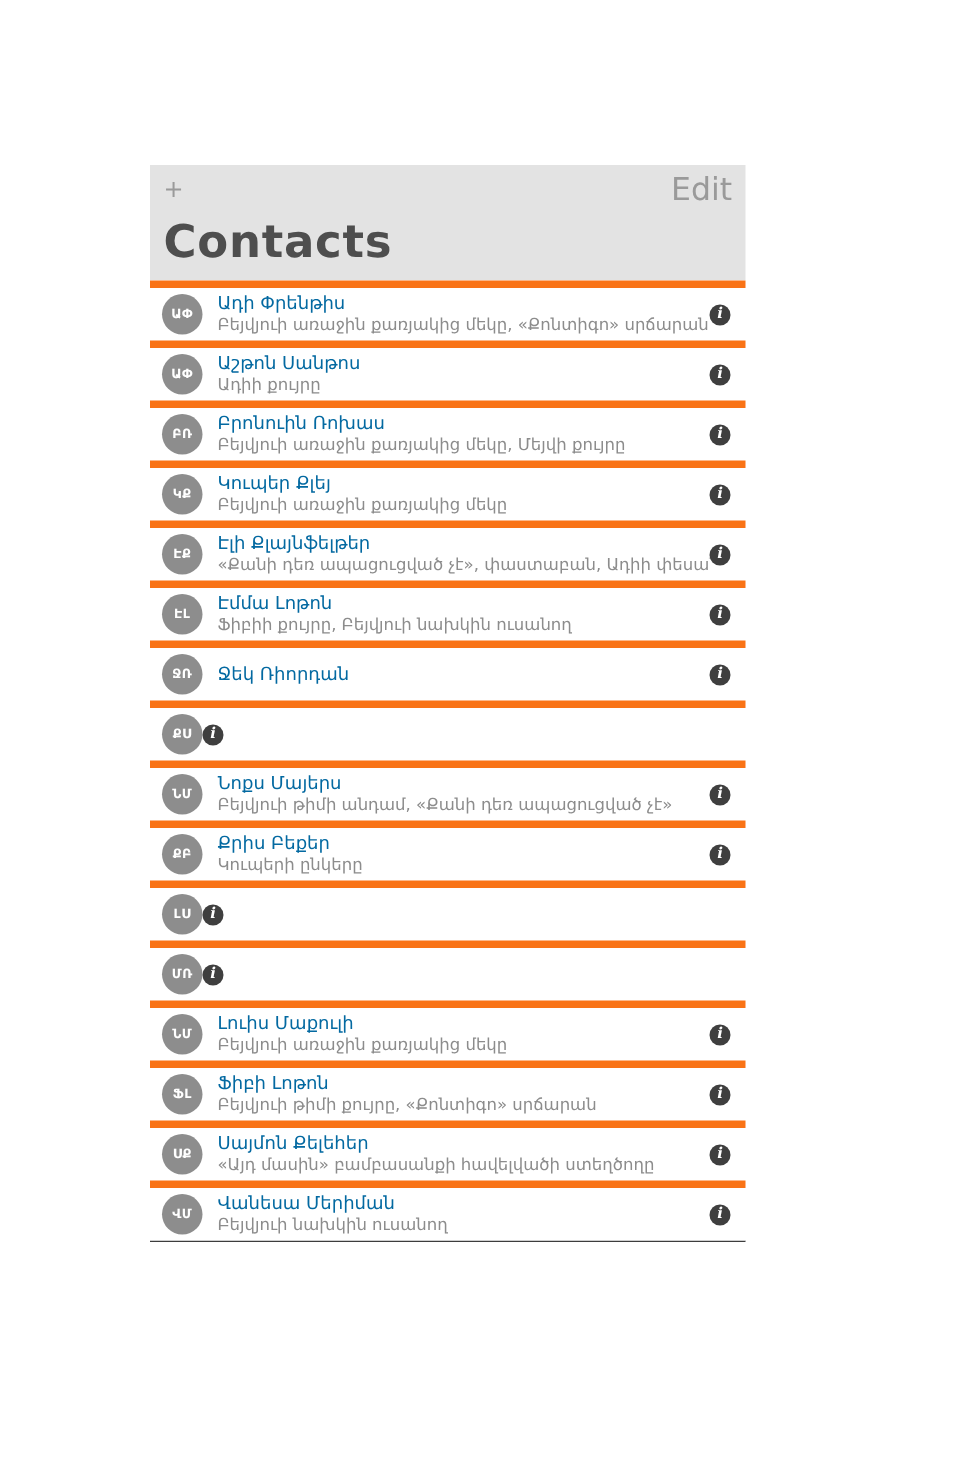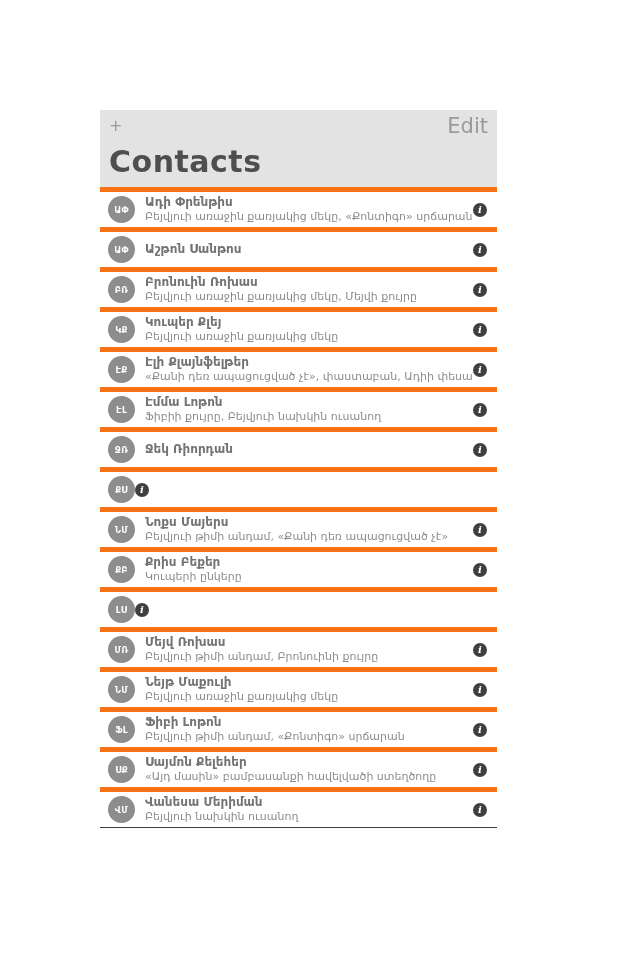--- a/index.html
+++ b/index.html
@@ -57,22 +57,22 @@
     letter-spacing: 0.3px;
   }
   .texts {
     flex: 1 1 auto;
     margin-left: 10px;
     overflow: hidden;
     white-space: nowrap;
   }
   .name {
     font-size: 12px;
-    font-weight: bold;
-    color: #737373;
+    font-weight: normal;
+    color: #0369a1;
     line-height: 15px;
   }
   .subtitle {
     font-size: 11px;
     color: #8c8c8c;
     line-height: 14px;
   }
   .info-btn {
     flex: 0 0 auto;
     width: 14px; height: 14px;
@@ -107,20 +107,21 @@
       <div class="name">Ադի Փրենթիս</div>
       <div class="subtitle">Բեյվյուի առաջին քառյակից մեկը, «Քոնտիգո» սրճարան</div>
     </div>
     <div class="info-btn">i</div>
   </div>
 
   <div class="row">
     <div class="avatar">ԱՓ</div>
     <div class="texts">
       <div class="name">Աշթոն Սանթոս</div>
+      <div class="subtitle">Ադիի քույրը</div>
     </div>
     <div class="info-btn">i</div>
   </div>
 
   <div class="row">
     <div class="avatar">ԲՌ</div>
     <div class="texts">
       <div class="name">Բրոնուին Ռոխաս</div>
       <div class="subtitle">Բեյվյուի առաջին քառյակից մեկը, Մեյվի քույրը</div>
     </div>
@@ -185,41 +186,37 @@
     <div class="info-btn">i</div>
   </div>
 
   <div class="row">
     <div class="avatar">ԼՍ</div>
     <div class="info-btn">i</div>
   </div>
 
   <div class="row">
     <div class="avatar">ՄՌ</div>
-    <div class="texts">
-      <div class="name">Մեյվ Ռոխաս</div>
-      <div class="subtitle">Բեյվյուի թիմի անդամ, Բրոնուինի քույրը</div>
-    </div>
     <div class="info-btn">i</div>
   </div>
 
   <div class="row">
     <div class="avatar">ՆՄ</div>
     <div class="texts">
-      <div class="name">Նեյթ Մաքուլի</div>
+      <div class="name">Լուիս Մաքուլի</div>
       <div class="subtitle">Բեյվյուի առաջին քառյակից մեկը</div>
     </div>
     <div class="info-btn">i</div>
   </div>
 
   <div class="row">
     <div class="avatar">ՖԼ</div>
     <div class="texts">
       <div class="name">Ֆիբի Լոթոն</div>
-      <div class="subtitle">Բեյվյուի թիմի անդամ, «Քոնտիգո» սրճարան</div>
+      <div class="subtitle">Բեյվյուի թիմի քույրը, «Քոնտիգո» սրճարան</div>
     </div>
     <div class="info-btn">i</div>
   </div>
 
   <div class="row">
     <div class="avatar">ՍՔ</div>
     <div class="texts">
       <div class="name">Սայմոն Քելեհեր</div>
       <div class="subtitle">«Այդ մասին» բամբասանքի հավելվածի ստեղծողը</div>
     </div>

